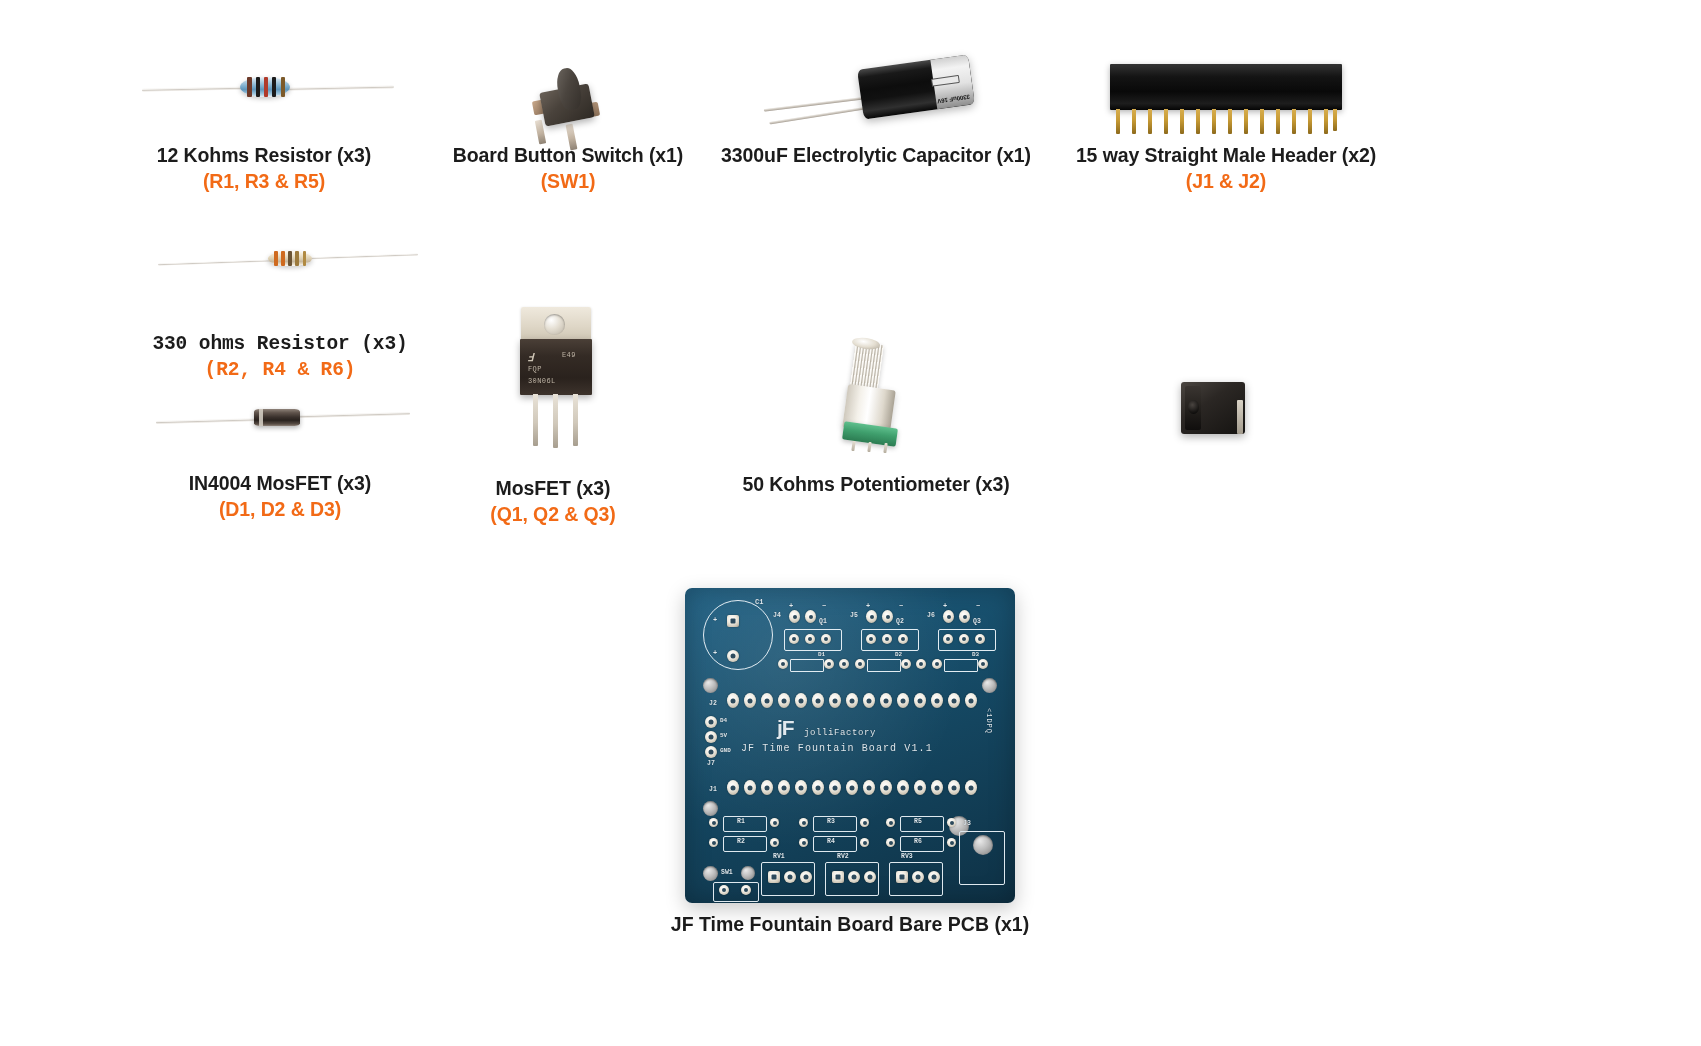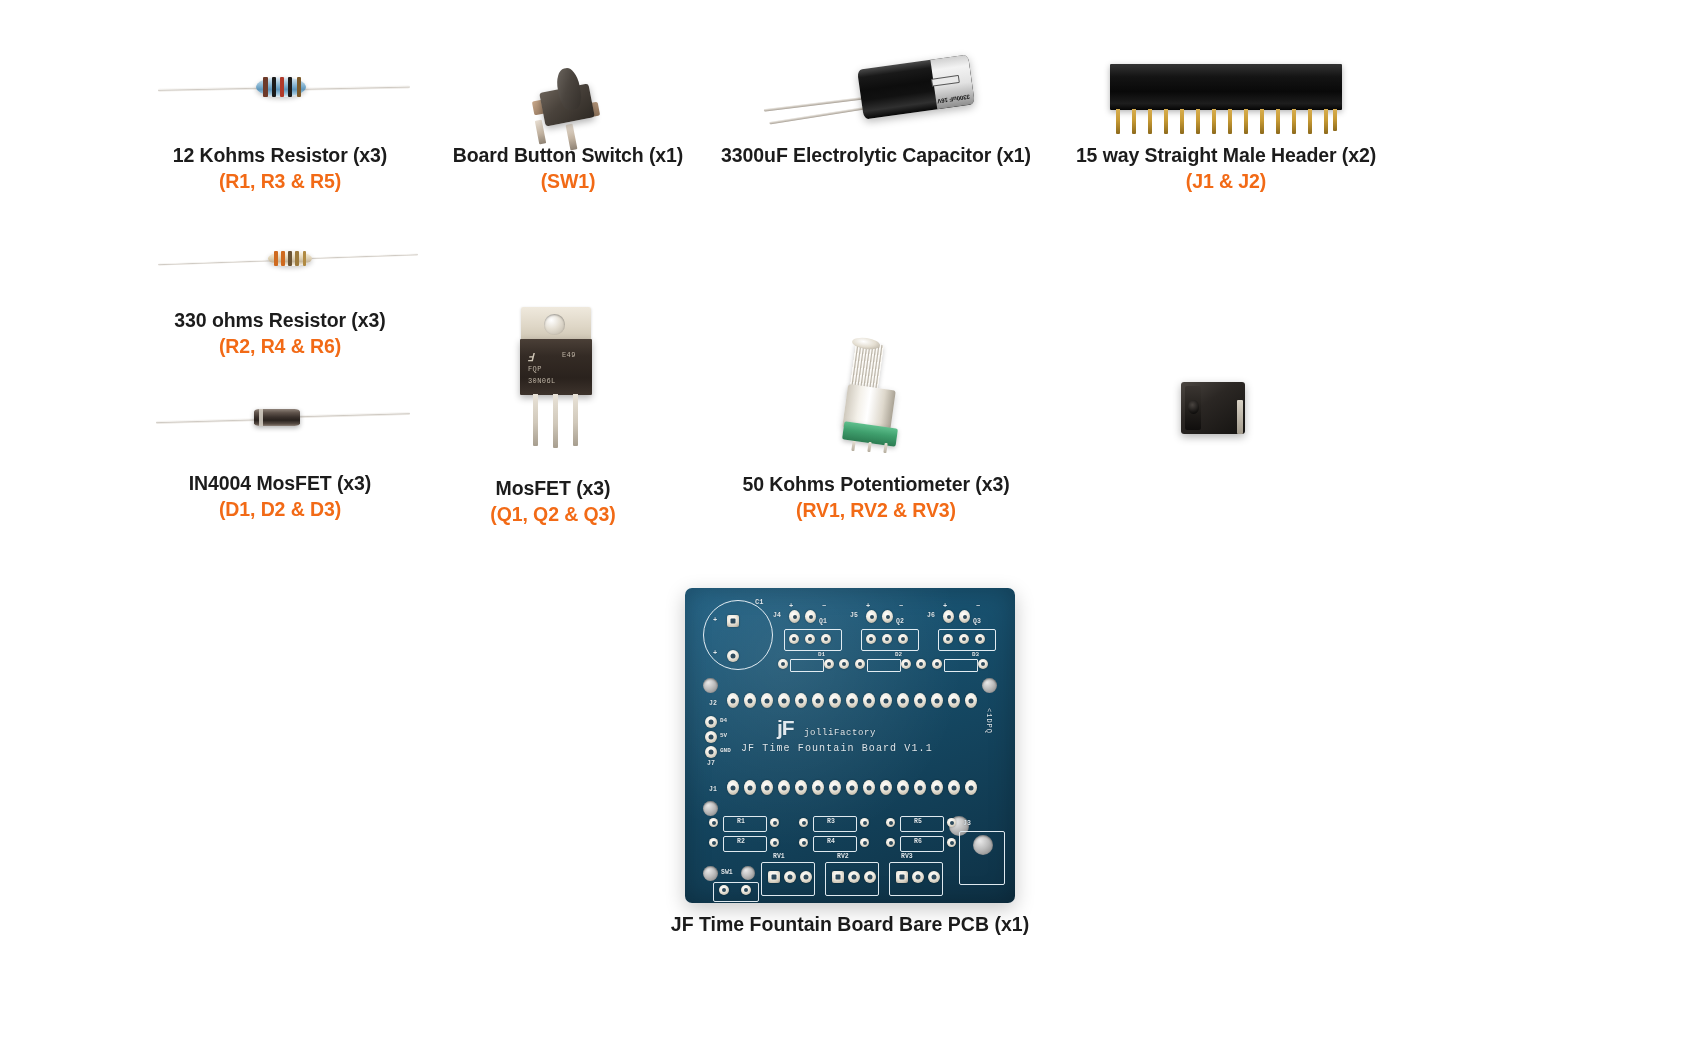--- a/index.html
+++ b/index.html
@@ -210,21 +210,21 @@
   .diode-sym{position:absolute;border:1.2px solid #e2ecf2;border-radius:1px;}
   .pcb-cap{
     margin-top:10px;font-size:19.5px;font-weight:bold;color:#1c1c1c;white-space:nowrap;
   }
 </style>
 </head>
 <body>
 
 <div class="sheet">
 
-  <div class="part-cell" style="left:120px;top:40px;width:320px;text-align:center;">
+  <div class="part-cell" style="left:104px;top:40px;width:320px;text-align:center;">
     <div class="part-photo blurwrap" style="width:320px;height:100px;">
       <div class="lead" style="left:38px;top:47px;width:108px;height:4px;transform:rotate(-1.2deg);"></div>
       <div class="lead" style="left:180px;top:46px;width:110px;height:4px;transform:rotate(-1.2deg);"></div>
       <div class="res-body" style="left:136px;top:37px;width:50px;height:20px;">
         <div class="band" style="left:7px;width:5px;background:#6d3a2a;"></div>
         <div class="band" style="left:16px;width:4px;background:#1b1b1b;"></div>
         <div class="band" style="left:24px;width:4px;background:#b03a2a;"></div>
         <div class="band" style="left:32px;width:4px;background:#1b1b1b;"></div>
         <div class="band" style="left:41px;width:4px;background:#7c5a2a;"></div>
       </div>
@@ -295,21 +295,21 @@
       <div class="lead" style="left:38px;top:36px;width:118px;height:3.4px;transform:rotate(-2deg);"></div>
       <div class="lead" style="left:186px;top:30px;width:112px;height:3.4px;transform:rotate(-2deg);"></div>
       <div class="res-body" style="left:148px;top:26px;width:44px;height:15px;background:linear-gradient(to bottom,#fdfaf3 0%,#efe6d2 25%,#ddd0b3 50%,#c9baa0 70%,#f2ead9 92%,#fff 100%);">
         <div class="band" style="left:6px;width:3.6px;background:#cf6a1f;"></div>
         <div class="band" style="left:13px;width:3.6px;background:#cf6a1f;"></div>
         <div class="band" style="left:20px;width:3.6px;background:#6b5435;"></div>
         <div class="band" style="left:27px;width:3.6px;background:#9c7a3d;"></div>
         <div class="band" style="left:35px;width:3.4px;background:#b08a42;"></div>
       </div>
     </div>
-    <div class="caption" style="margin-top:4px;">
+    <div class="caption" style="margin-top:28px;font-family:Liberation Mono, monospace;">
       <div class="cap-name">330 ohms Resistor (x3)</div>
       <div class="cap-ref">(R2, R4 &amp; R6)</div>
     </div>
   </div>
 
   <div class="part-cell" style="left:408px;top:290px;width:290px;">
     <div class="part-photo blurwrap" style="width:290px;height:165px;">
       <div class="fet-tab" style="left:113px;top:17px;width:70px;height:36px;"></div>
       <div class="fet-hole" style="left:136px;top:24px;width:21px;height:21px;"></div>
       <div class="fet-body" style="left:112px;top:49px;width:72px;height:56px;">
@@ -333,21 +333,20 @@
       <div class="pot-shaft" style="left:152px;top:8px;width:28px;height:58px;"></div>
       <div class="pot-shaft-top" style="left:152px;top:3px;width:28px;height:11px;"></div>
       <div class="pot-can" style="left:145px;top:52px;width:48px;height:44px;"></div>
       <div class="pot-base" style="left:143px;top:90px;width:54px;height:18px;"></div>
       <div class="pot-pin" style="left:152px;top:106px;height:10px;"></div>
       <div class="pot-pin" style="left:168px;top:107px;height:10px;"></div>
       <div class="pot-pin" style="left:184px;top:108px;height:10px;"></div>
     </div>
     <div class="caption" style="margin-top:18px;">
       <div class="cap-name">50 Kohms Potentiometer (x3)</div>
-      <div class="cap-ref">(RV1, RV2 &amp; RV3)</div>
     </div>
   </div>
 
   <div class="part-cell" style="left:120px;top:380px;width:320px;">
     <div class="part-photo blurwrap" style="width:320px;height:80px;">
       <div class="lead" style="left:36px;top:39px;width:104px;height:3.6px;transform:rotate(-1.6deg);"></div>
       <div class="lead" style="left:178px;top:33px;width:112px;height:3.6px;transform:rotate(-1.6deg);"></div>
       <div class="diode-body" style="left:134px;top:29px;width:46px;height:17px;">
         <div class="diode-band" style="left:5px;width:4px;"></div>
       </div>

